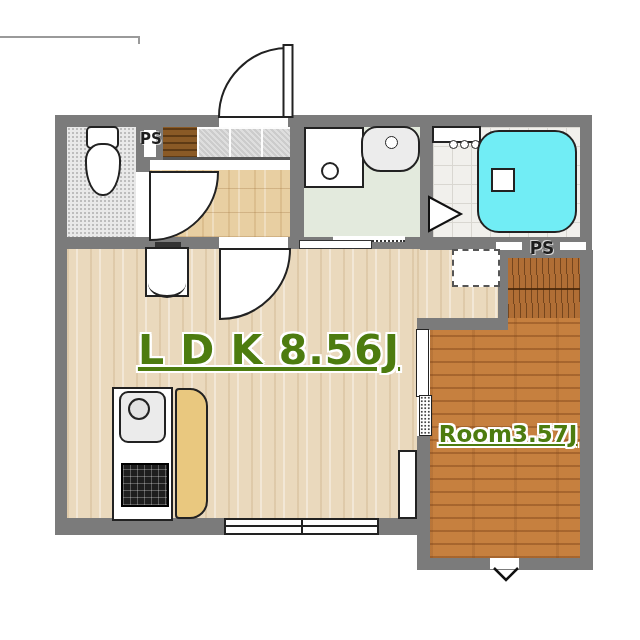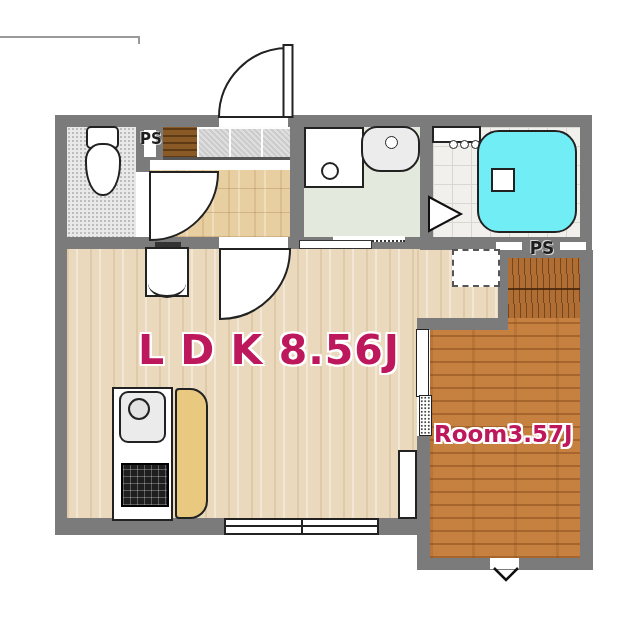--- a/index.html
+++ b/index.html
@@ -33,22 +33,22 @@
   .washfloor{position:absolute;background-color:#e3eadd;}
   .cabinet-brown{position:absolute;background-color:#8a5a26;
     background-image:repeating-linear-gradient(0deg, rgba(40,20,0,.45) 0 2px, rgba(0,0,0,0) 2px 7px);}
   
   .fix{position:absolute;background:#fff;border:2px solid #222;box-sizing:border-box;}
   .round{border-radius:50%;}
   .stove{position:absolute;box-sizing:border-box;border:2px solid #000;background-color:#1e1e1e;
     background-image:repeating-linear-gradient(0deg, rgba(255,255,255,.28) 0 1px, rgba(0,0,0,0) 1px 7px),
     repeating-linear-gradient(90deg, rgba(255,255,255,.28) 0 1px, rgba(0,0,0,0) 1px 7px);}
   .dots{background-image:radial-gradient(#444 0.7px, rgba(0,0,0,0) 0.8px);background-size:3.5px 3.5px;}
-  .plan-label{position:absolute;font-weight:800;color:#be185d;white-space:nowrap;
-    text-shadow:-2px -2px 0 #fff,2px -2px 0 #fff,-2px 2px 0 #fff,2px 2px 0 #fff,0 -2px 0 #fff,0 2px 0 #fff,-2px 0 0 #fff,2px 0 0 #fff;}
+  .plan-label{position:absolute;font-weight:800;color:#4d7c0f;white-space:nowrap;
+    text-shadow:-2px -2px 0 #fff,2px -2px 0 #fff,-2px 2px 0 #fff,2px 2px 0 #fff,0 -2px 0 #fff,0 2px 0 #fff,-2px 0 0 #fff,2px 0 0 #fff;text-decoration:underline;}
   .ps-label{position:absolute;font-weight:800;color:#1d1d1d;white-space:nowrap;text-align:center;
     text-shadow:-1px -1px 0 rgba(255,255,255,.7),1px 1px 0 rgba(255,255,255,.7);}
   svg.overlay{position:absolute;left:0;top:0;pointer-events:none;}
 </style>
 </head>
 <body>
 
 <div class="plan">
 
   <div class="abs" style="left:0;top:36px;width:140px;height:2px;background:#9a9a9a"></div>
@@ -150,17 +150,17 @@
     <path d="M 150 172 L 218 172 A 68 68 0 0 1 150 240 Z" fill="#ffffff" stroke="#222" stroke-width="2"></path>
 
     <path d="M 220 249 L 290 249 A 70 70 0 0 1 220 319 Z" fill="#ffffff" stroke="#222" stroke-width="2"></path>
 
     <path d="M 429 197 L 461 214 L 429 231 Z" fill="#ffffff" stroke="#111" stroke-width="2"></path>
 
     <path d="M 494 568 L 506 580 L 518 568" fill="none" stroke="#111" stroke-width="2.5"></path>
   </svg>
 
   <div class="plan-label" style="left:124px;top:326px;width:290px;font-size:41px;text-align:center;letter-spacing:1px">L D K 8.56J</div>
-  <div class="plan-label" style="left:434px;top:421px;width:148px;font-size:23px;text-align:left">Room3.57J</div>
+  <div class="plan-label" style="left:434px;top:421px;width:148px;font-size:23px;text-align:center">Room3.57J</div>
   <div class="ps-label" style="left:136px;top:130px;width:30px;font-size:15px">PS</div>
   <div class="ps-label" style="left:522px;top:238px;width:40px;font-size:17px">PS</div>
 
 </div>
 
 </body></html>

